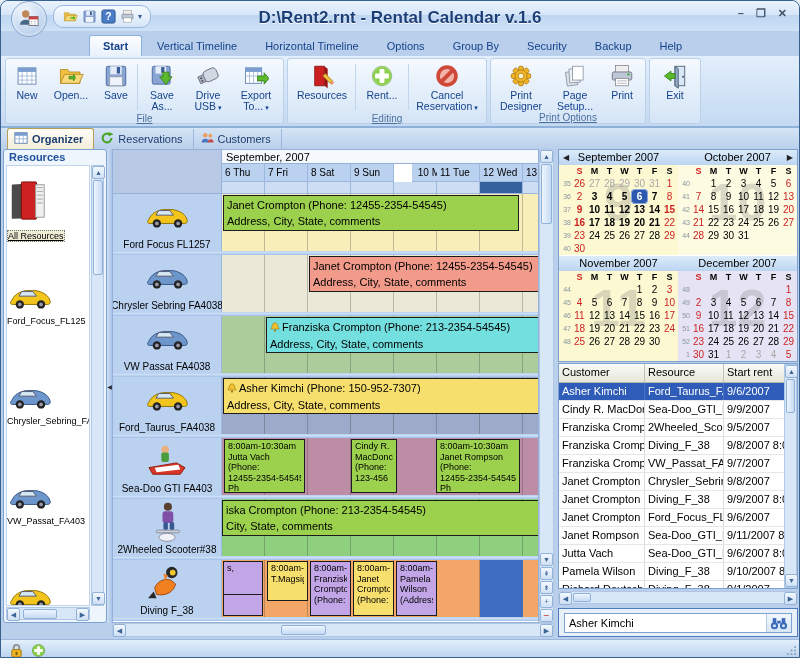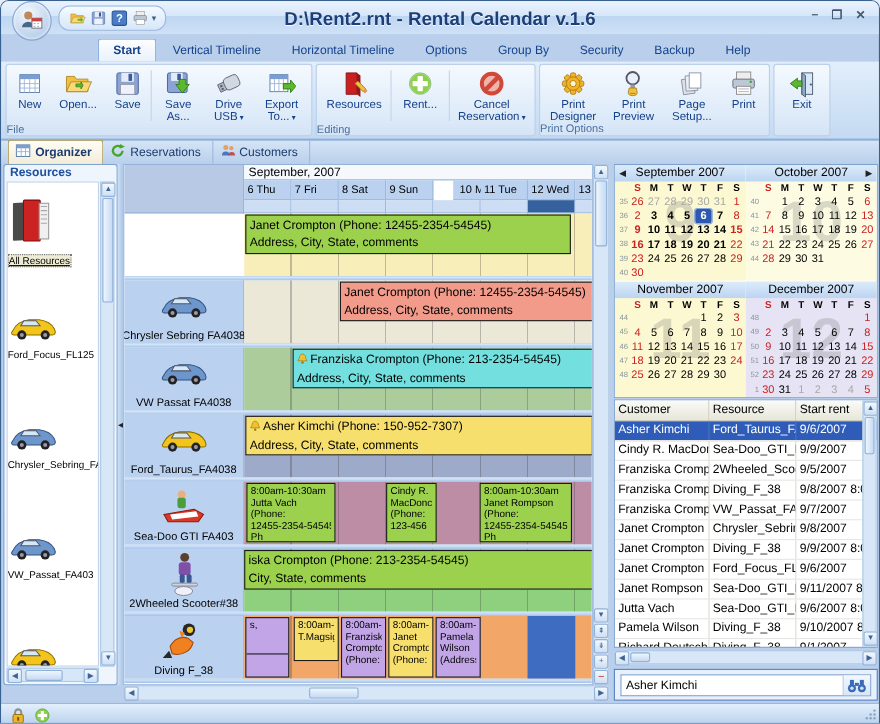--- a/index.html
+++ b/index.html
@@ -27,21 +27,21 @@
   .rtab{padding:4px 13px 4px;margin-right:2px;font-size:11px;color:#15428b;border-radius:3px 3px 0 0;}
   .rtab.active{background:linear-gradient(#fdfeff,#e8f1fb);border:1px solid #8db2e3;border-bottom:none;
     font-weight:bold;}
   
   .ribbon{position:absolute;left:0;top:55px;width:100%;height:72px;
     background:linear-gradient(#e2eefb,#cfe2f6 60%,#c4d9f2);border-bottom:2px solid #8fb0d8;
     display:flex;align-items:flex-start;padding:2px 4px;box-sizing:border-box;gap:3px;}
   .rgroup{height:64px;border:1px solid #bdd0e9;border-radius:3px;
     background:linear-gradient(#f4f9fe,#e3eefa 55%,#d4e4f6);display:flex;flex-direction:column;}
   .rbtns{flex:1;display:flex;align-items:flex-start;padding:2px 2px 0;}
-  .rglabel{height:13px;text-align:left;font-size:10px;color:#4a6f9e;line-height:12px;}
+  .rglabel{height:13px;text-align:center;font-size:10px;color:#4a6f9e;line-height:12px;text-decoration:underline;}
   .rbtn{display:flex;flex-direction:column;align-items:center;padding:1px 1px 0;cursor:default;}
   .rbtn .ric{height:28px;display:flex;align-items:center;justify-content:center;}
   .rbtn .rlb{font-size:10.5px;line-height:11px;color:#15428b;text-align:center;white-space:pre-line;}
   .rbtn .dd{font-size:7px;color:#15428b;}
   .rsep{width:1px;background:#c3d5eb;margin:3px 1px;align-self:stretch;}
   
   .doctabs{position:absolute;left:0;top:127px;width:100%;height:21px;
     background:linear-gradient(#d5e4f6,#b9cfeb);display:flex;align-items:flex-end;padding-left:6px;
     box-sizing:border-box;}
   .dtab{display:flex;align-items:center;gap:4px;padding:2px 10px 2px 6px;font-size:11px;color:#1c3c6e;
@@ -340,31 +340,20 @@
                   <rect x="13" y="4" width="6" height="24" rx="2" transform="rotate(90 16 16)"></rect>
                   <rect x="13" y="4" width="6" height="24" rx="2" transform="rotate(45 16 16)"></rect>
                   <rect x="13" y="4" width="6" height="24" rx="2" transform="rotate(135 16 16)"></rect>
                   <circle cx="16" cy="16" r="7.5"></circle>
                 </g>
                 <circle cx="16" cy="16" r="3.5" fill="#fdf3d0" stroke="#b07c10"></circle>
               </svg>
             </div>
             <div class="rlb">Print Designer</div>
           </div>
-          <div class="rbtn" style="width: 52px;">
-            <div class="ric">
-              <svg width="26" height="26" viewBox="0 0 32 32">
-                <circle cx="15" cy="10" r="7" fill="#e8f0fa" stroke="#556" stroke-width="2"></circle>
-                <rect x="12.5" y="17" width="5" height="4" fill="#99a"></rect>
-                <path d="M11 21 h8 l1 5 a5 3.5 0 0 1 -10 0 Z" fill="#f0c040" stroke="#a8821a"></path>
-                <path d="M12 27 h6" stroke="#a8821a"></path>
-              </svg>
-            </div>
-            <div class="rlb">Print Preview</div>
-          </div>
           <div class="rbtn" style="width: 50px;">
             <div class="ric">
               <svg width="26" height="26" viewBox="0 0 32 32">
                 <g transform="rotate(-8 16 16)">
                   <rect x="5" y="10" width="13" height="17" fill="#dde2ea" stroke="#8892a0"></rect>
                 </g>
                 <g transform="rotate(-4 16 16)">
                   <rect x="9" y="7" width="13" height="17" fill="#eceff4" stroke="#8892a0"></rect>
                 </g>
                 <rect x="13" y="4" width="13" height="17" fill="#fff" stroke="#8892a0"></rect>
@@ -521,20 +510,33 @@
         <div class="g-subcell" style="left: 43px; width: 43px;"></div>
         <div class="g-subcell" style="left: 86px; width: 43px;"></div>
         <div class="g-subcell" style="left: 129px; width: 43px;"></div>
         <div class="g-subcell" style="left: 172px; width: 43px;"></div>
         <div class="g-subcell" style="left: 215px; width: 43px;"></div>
         <div class="g-subcell sel" style="left: 258px; width: 43px;"></div>
         <div class="g-subcell" style="left: 301px; width: 43px;"></div>
       </div>
     <div class="g-rows" id="gRows">
         <div class="g-row" style="top: 0px; height: 57px;">
+          <div class="g-name">
+            <div class="nic">
+              <svg width="46" height="24" viewBox="0 0 48 26">
+                <path d="M4 16 C7 9 13 6 20 5 L30 5 C38 6 43 10 45 14 L46 17 C46 19 45 20 43 20 L5 20 C3 20 2 18 4 16 Z" fill="#f2c41c" stroke="#8a6e00"></path>
+                <path d="M15 6 L27 6 L31 11 L12 11 Z" fill="#d5e8f6" stroke="#556"></path>
+                <circle cx="13" cy="20" r="4.5" fill="#222"></circle>
+                <circle cx="13" cy="20" r="2" fill="#99a"></circle>
+                <circle cx="36" cy="20" r="4.5" fill="#222"></circle>
+                <circle cx="36" cy="20" r="2" fill="#99a"></circle>
+              </svg>
+            </div>
+            <div class="nlb">Ford Focus FL1257</div>
+          </div>
           <div class="g-area" style="background-color: rgb(247, 238, 185);">
             <div class="blk" style="left: 1px; top: 1px; width: 296px; height: 36px; background-color: rgb(156, 209, 78);">
               <div class="bl">Janet Crompton (Phone: 12455-2354-54545)</div>
               <div class="bl">Address, City, State, comments</div>
             </div>
           </div>
         </div>
         <div class="g-sep" style="top: 57px;"></div>
         <div class="g-row" style="top: 61px; height: 57px;">
           <div class="g-name">

